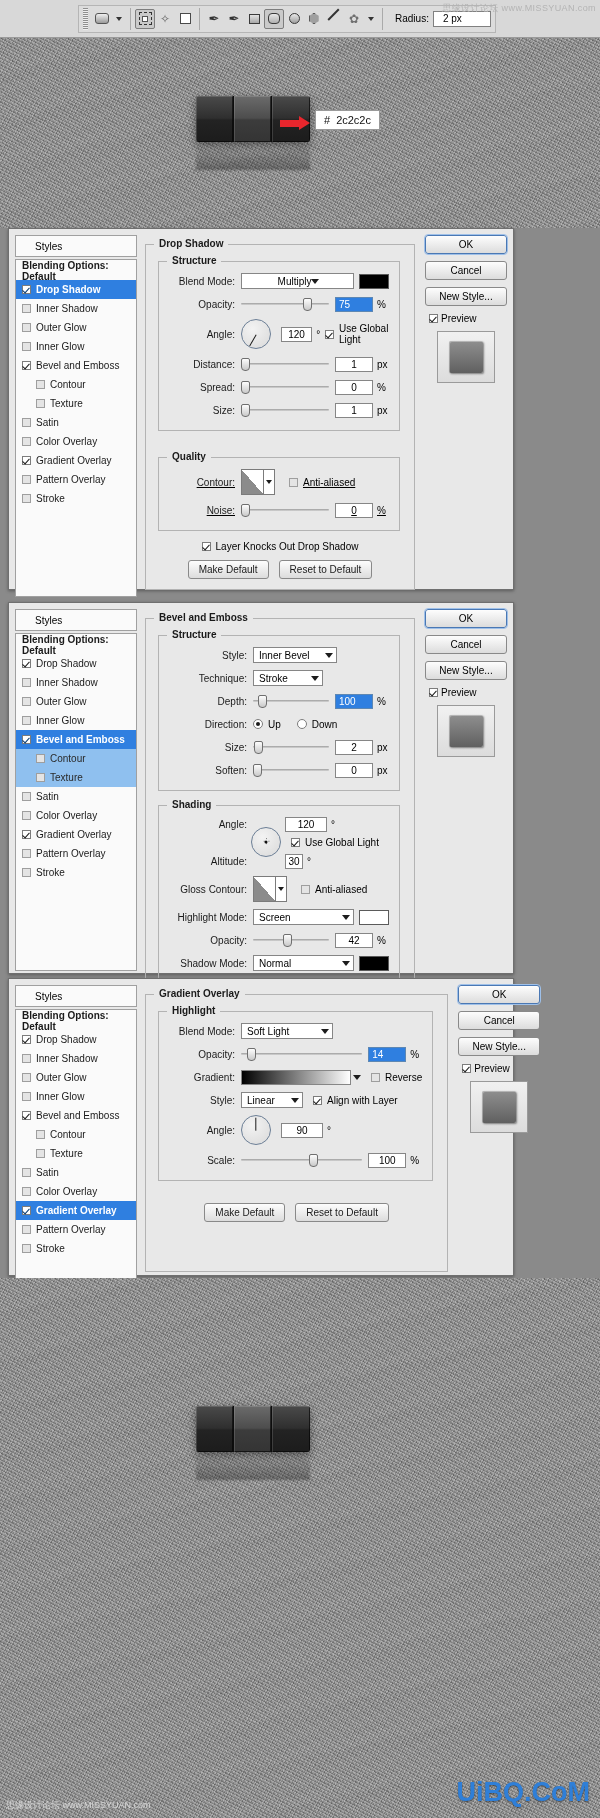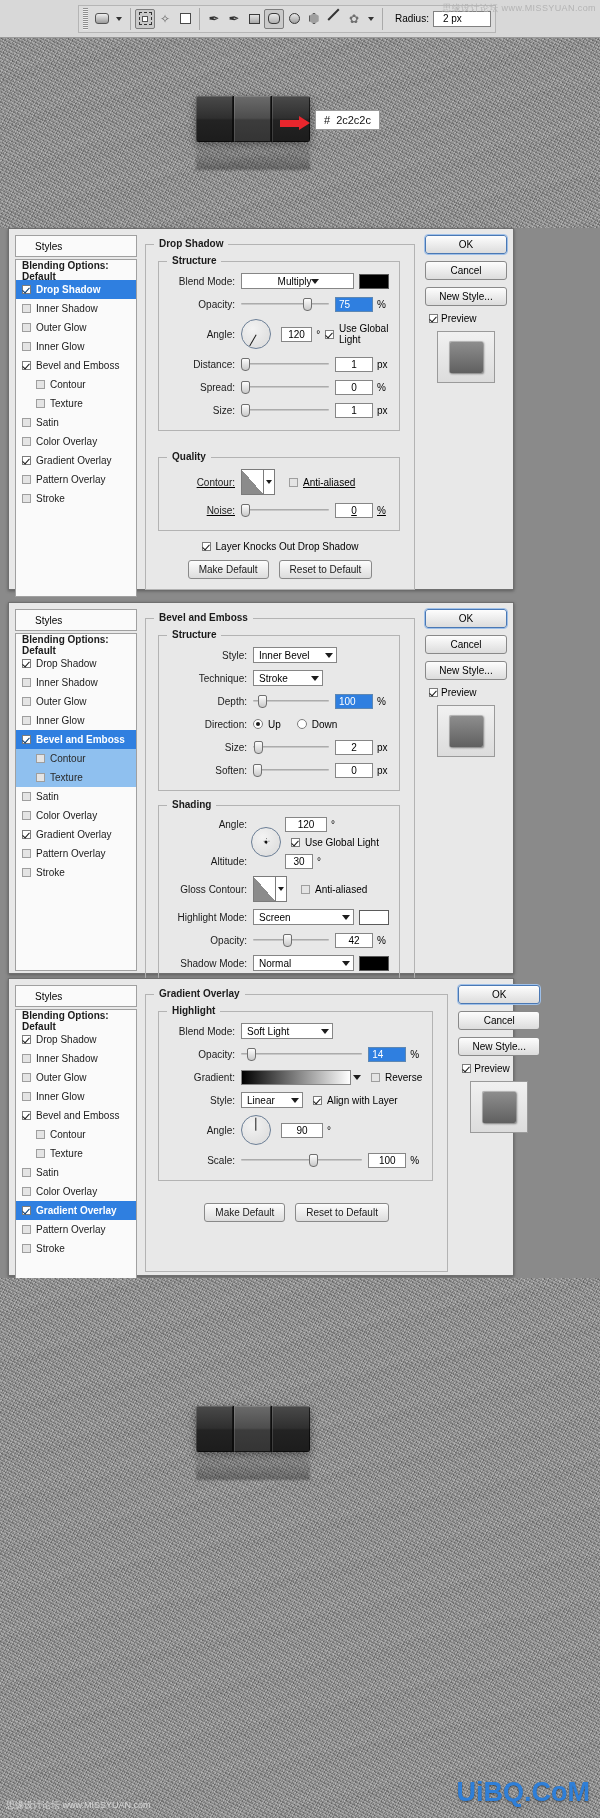--- a/index.html
+++ b/index.html
@@ -644,21 +644,21 @@
           </div>
           <div class="chkrow" style="margin-left:10px;">
             <span class="cb on"></span>
             <span>Use Global Light</span>
           </div>
         </div>
 
         <div class="row" style="height:20px;">
           <span class="lbl w84">Altitude:</span>
           <div style="width:32px;"></div>
-          <div class="num" style="width:28px;">30</div>
+          <div class="num" style="width:18px;">30</div>
           <span class="unit">°</span>
         </div>
 
         <div class="row" style="height:30px;">
           <span class="lbl w84">Gloss Contour:</span>
           <div class="contour-box">
             <div class="curve"></div>
               <div class="cbtn">
                 <span class="caret" style="border-top-width:4px;border-left-width:3px;border-right-width:3px;"></span>
               </div>

